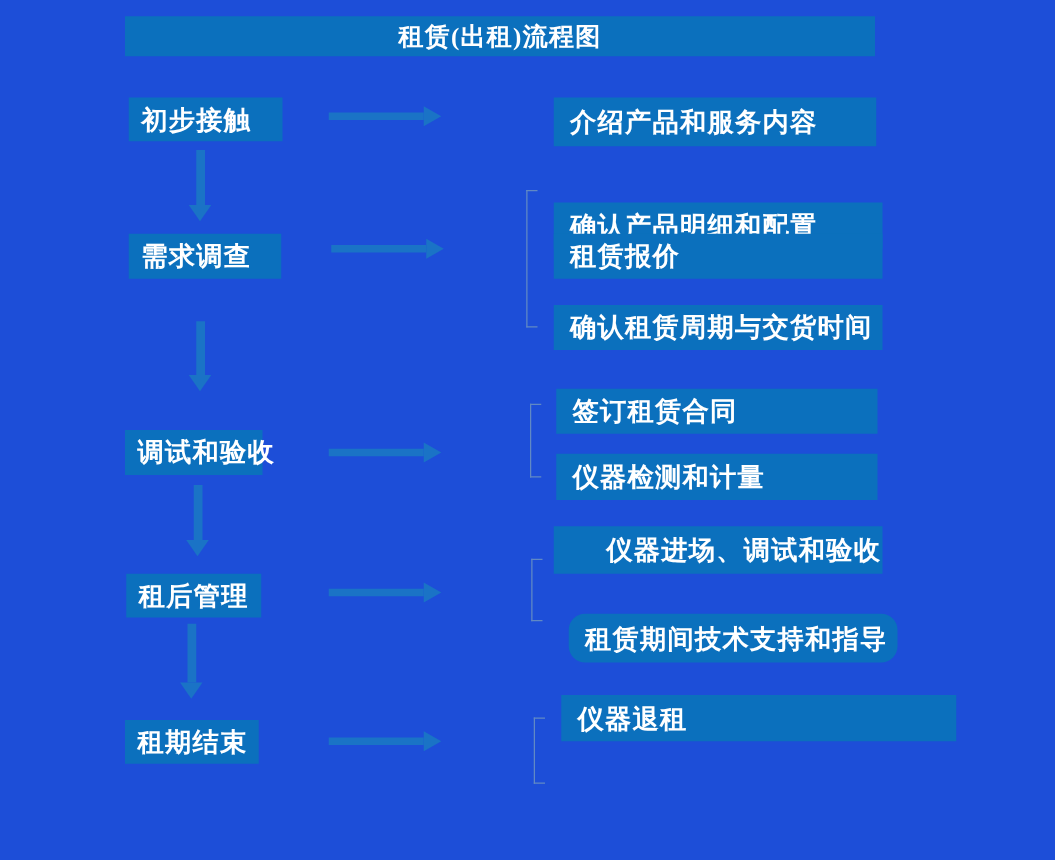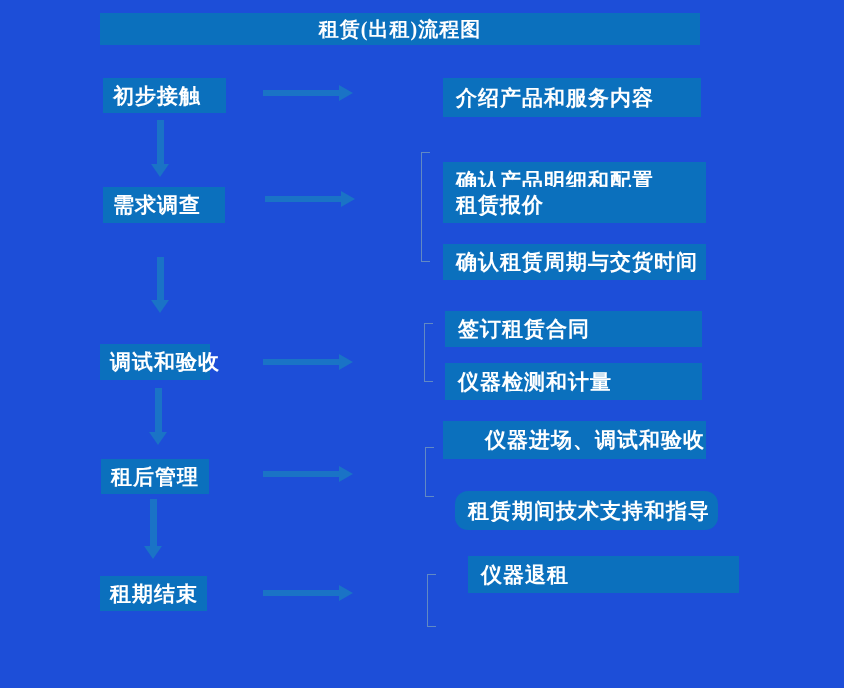--- a/index.html
+++ b/index.html
@@ -144,15 +144,15 @@
   <div class="box detail-box" style="left:443px; top:134px; width:263px; height:37px;margin-top:28px;">确认产品明细和配置</div>
   <div class="box detail-box" style="left:443px; top:187px; width:263px; height:36px;">租赁报价</div>
   <div class="box detail-box" style="left:443px; top:244px; width:263px; height:36px;">确认租赁周期与交货时间</div>
 
   <div class="box detail-box" style="left:445px; top:311px; width:257px; height:36px;">签订租赁合同</div>
   <div class="box detail-box" style="left:445px; top:363px; width:257px; height:37px;">仪器检测和计量</div>
 
   <div class="box detail-box" style="left:443px; top:421px; width:263px; height:38px;padding-left:42px;">仪器进场、调试和验收</div>
   <div class="box detail-box" style="left:455px; top:491px; width:263px; height:39px;border-radius:13px;">租赁期间技术支持和指导</div>
 
-  <div class="box detail-box" style="left:468px; top:556px; width:271px; height:37px;">仪器退租</div>
+  <div class="box detail-box" style="left:449px; top:556px; width:316px; height:37px;">仪器退租</div>
 
 </div>
 
 </body></html>

